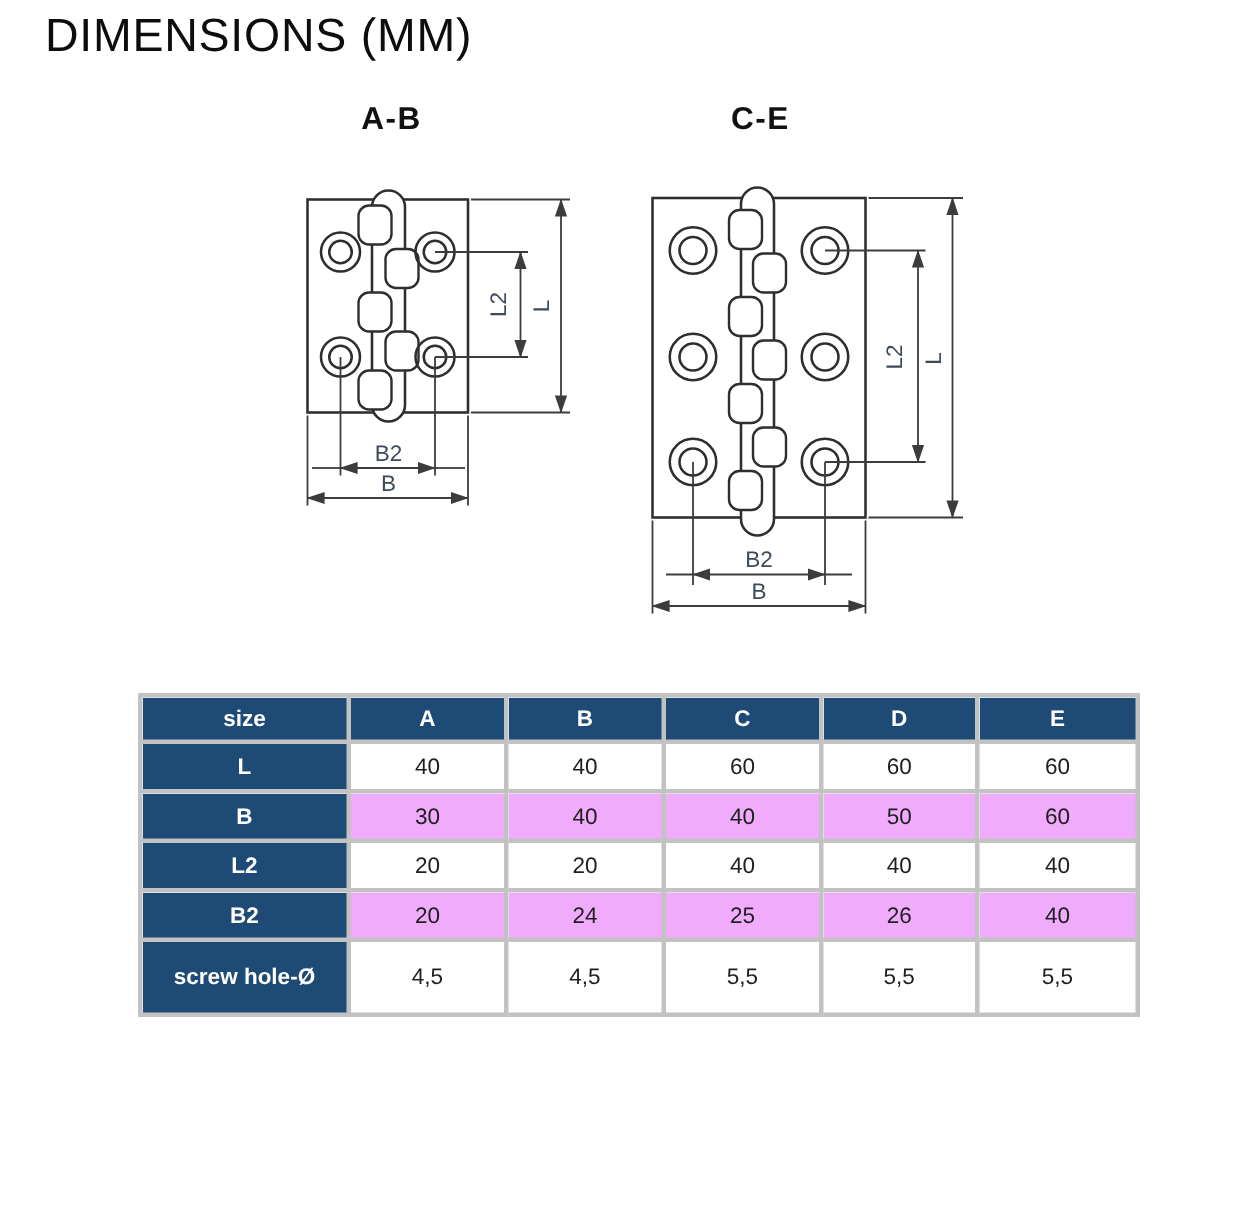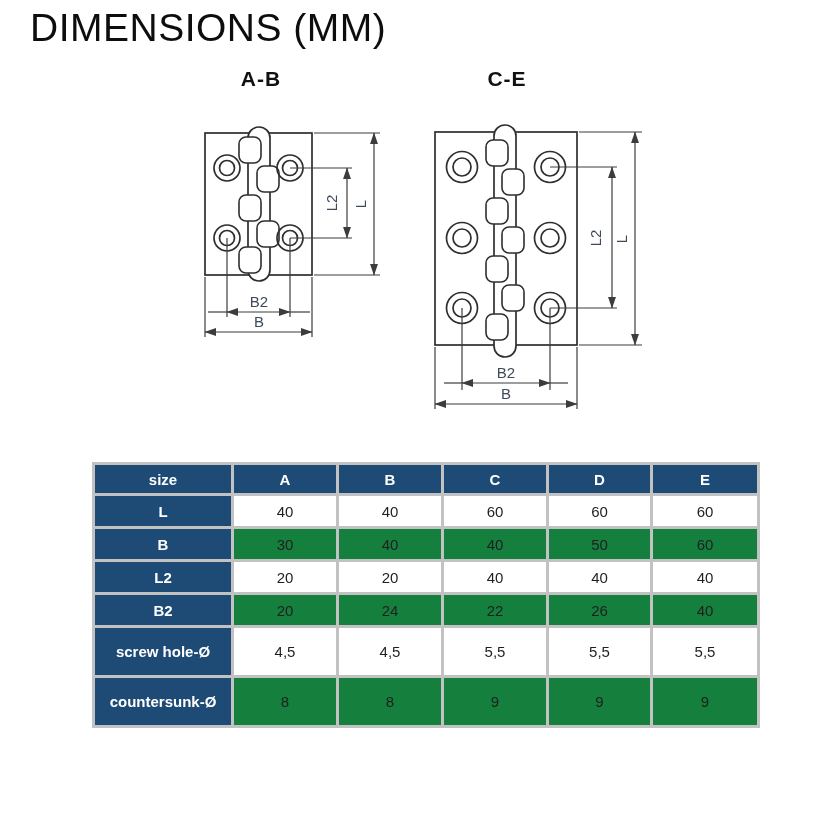--- a/index.html
+++ b/index.html
@@ -2,21 +2,21 @@
 <html><head>
 <meta charset="utf-8">
 <style>
   html,body{margin:0;padding:0;background:#ffffff;}
   body{
     width:835px;height:817px;position:relative;overflow:hidden;
     font-family:"Liberation Sans",sans-serif;
   }
   .page-title{
     position:absolute;left:30px;top:6px;
-    font-size:39px;font-weight:400;color:#0d0d0d;letter-spacing:.5px;
+    font-size:31px;font-weight:400;color:#0d0d0d;letter-spacing:.5px;
     white-space:nowrap;
   }
   .svg-ab{position:absolute;left:180px;top:55px;}
   .svg-ce{position:absolute;left:420px;top:55px;}
   svg .outline{fill:#ffffff;stroke:#2e2e2e;stroke-width:1.7;}
   svg .tab{fill:#ffffff;stroke:#2e2e2e;stroke-width:1.6;}
   svg .hole{fill:none;stroke:#2e2e2e;stroke-width:1.7;}
   svg .dim line{stroke:#3c3c3c;stroke-width:1.2;}
   svg .dim text{fill:#3e4a5a;font-size:15px;font-family:"Liberation Sans",sans-serif;}
   svg .dwg-title{fill:#111111;font-size:21px;font-weight:bold;letter-spacing:1px;font-family:"Liberation Sans",sans-serif;}
@@ -26,21 +26,21 @@
   }
   table.dims th,table.dims td{
     border:3px solid #c2c2c2;text-align:center;vertical-align:middle;
     font-size:15px;padding:0;color:#1f1f1f;overflow:hidden;
   }
   table.dims .lbl{background:#1e4a76;color:#ffffff;font-weight:bold;}
   table.dims thead tr{height:31px;}
   table.dims tbody tr{height:33px;}
   table.dims tbody tr.tall{height:50px;}
   table.dims tbody tr.w td{background:#ffffff;}
-  table.dims tbody tr.g td{background:#15803d;}
+  table.dims tbody tr.g td{background:#f0abfc;}
   table.dims tbody tr td.lbl{background:#1e4a76;}
 </style>
 </head>
 <body>
 
 <div class="page-title">DIMENSIONS (MM)</div>
 
 <svg class="svg-ab" width="210" height="295" viewBox="0 0 210 295">
   <defs>
     <marker id="abArrow" viewBox="0 0 10 10" refX="9.5" refY="5" markerWidth="10" markerHeight="10" orient="auto-start-reverse">
@@ -200,34 +200,26 @@
       <td>20</td>
       <td>20</td>
       <td>40</td>
       <td>40</td>
       <td>40</td>
     </tr>
     <tr class="g">
       <td class="lbl">B2</td>
       <td>20</td>
       <td>24</td>
-      <td>22</td>
+      <td>25</td>
       <td>26</td>
       <td>40</td>
     </tr>
     <tr class="w tall">
       <td class="lbl">screw hole-Ø</td>
       <td>4,5</td>
       <td>4,5</td>
       <td>5,5</td>
       <td>5,5</td>
       <td>5,5</td>
     </tr>
-    <tr class="g tall">
-      <td class="lbl">countersunk-Ø</td>
-      <td>8</td>
-      <td>8</td>
-      <td>9</td>
-      <td>9</td>
-      <td>9</td>
-    </tr>
   </tbody>
 </table>
 
 </body></html>

